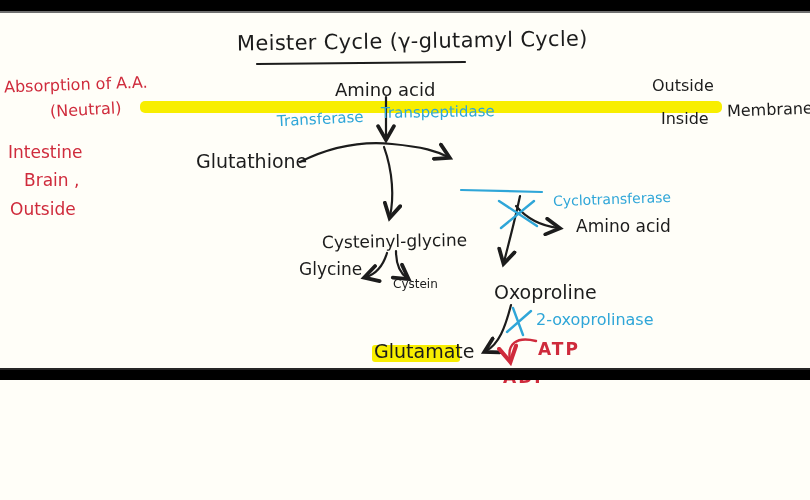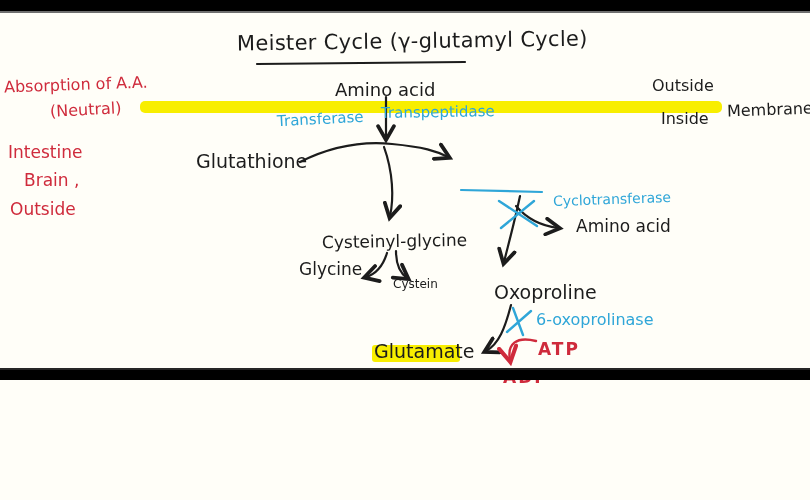--- a/index.html
+++ b/index.html
@@ -108,21 +108,21 @@
   <div class="t glutathione ink">Glutathione</div>
 
   <div class="t cyclotransferase blue">Cyclotransferase</div>
   <div class="t aa-released ink">Amino acid</div>
 
   <div class="t cys-gly ink">Cysteinyl-glycine</div>
   <div class="t glycine ink">Glycine</div>
   <div class="t cystein ink">Cystein</div>
 
   <div class="t oxoproline ink">Oxoproline</div>
-  <div class="t oxoprolinase blue">6-oxoprolinase</div>
+  <div class="t oxoprolinase blue">2-oxoprolinase</div>
 
   <div class="t glutamate ink">Glutamate</div>
   <div class="t atp red">ATP</div>
   <div class="t adp red">ADP</div>
 
   <div class="bar top"></div>
   <div class="bar bottom"></div>
 </div>
 
 </body></html>

